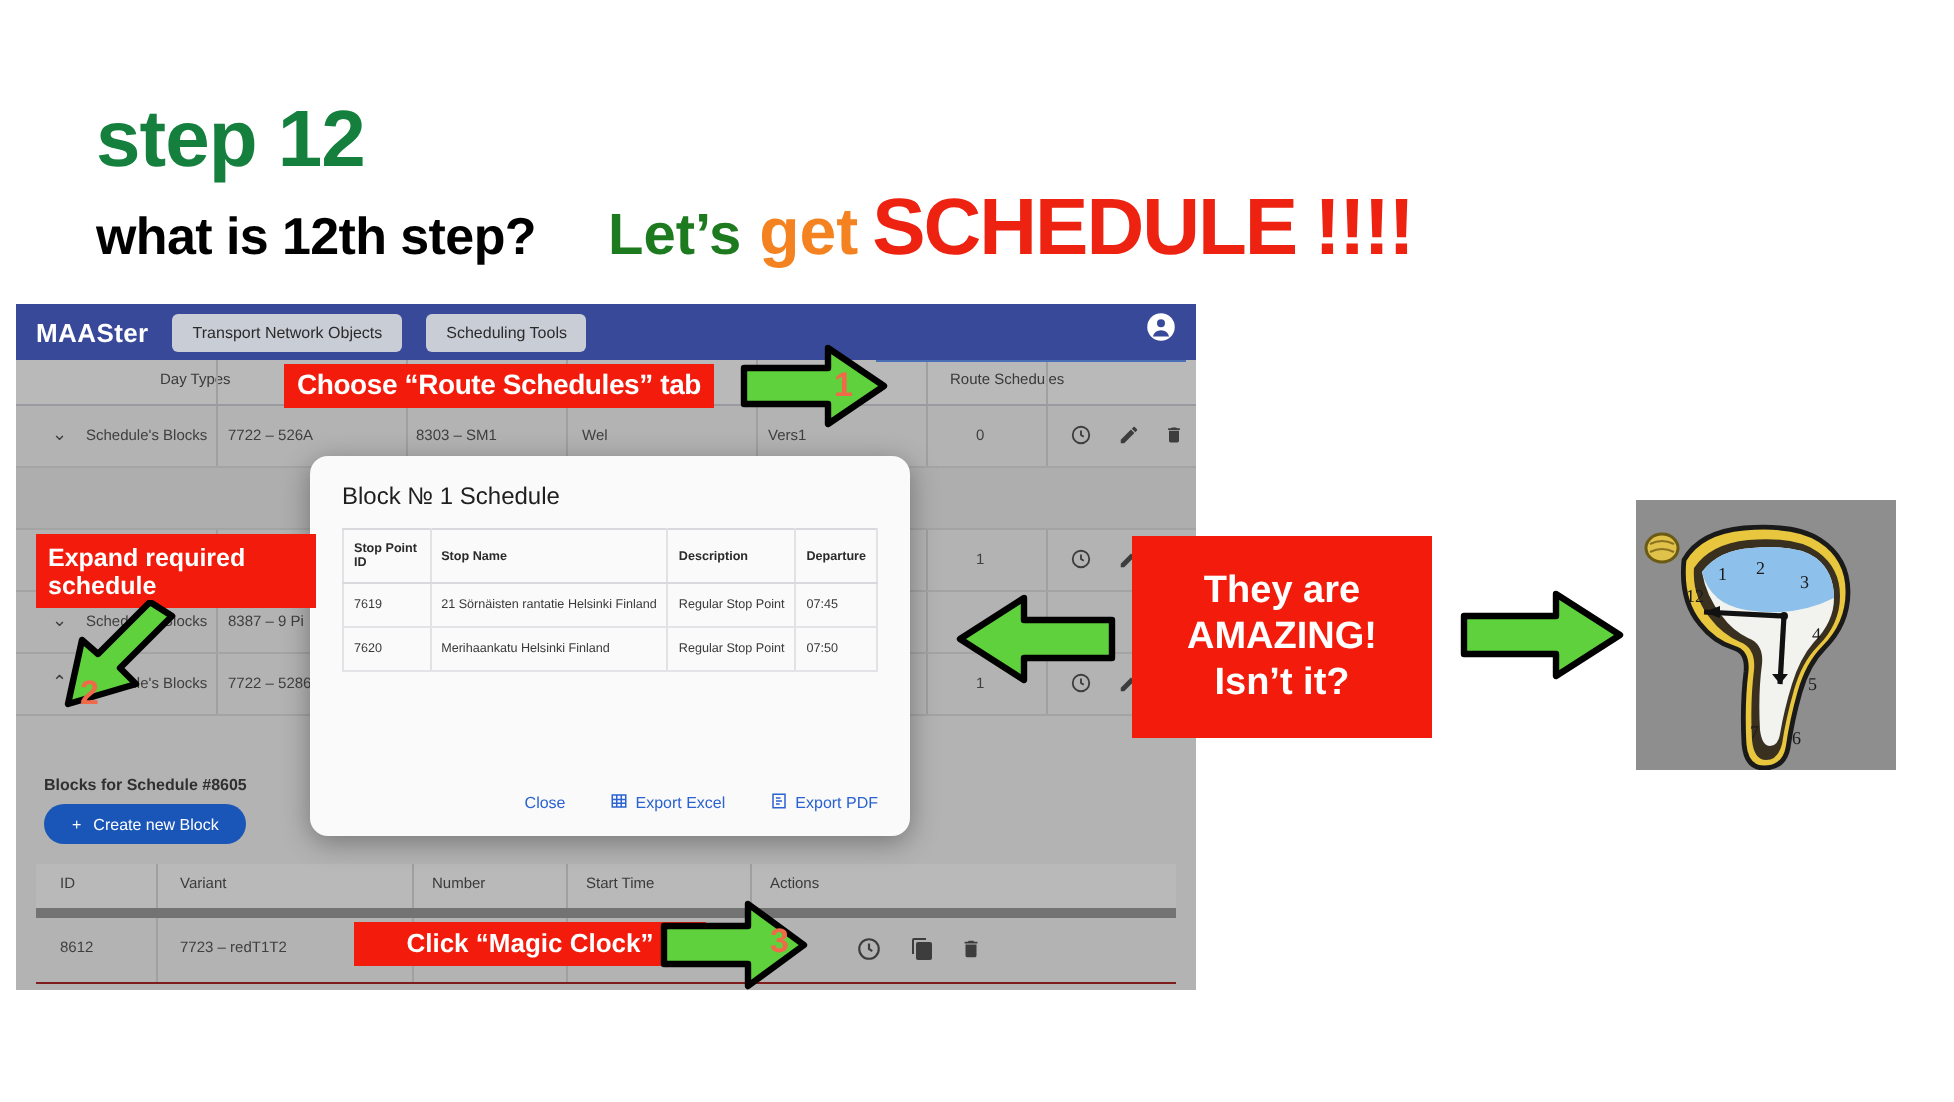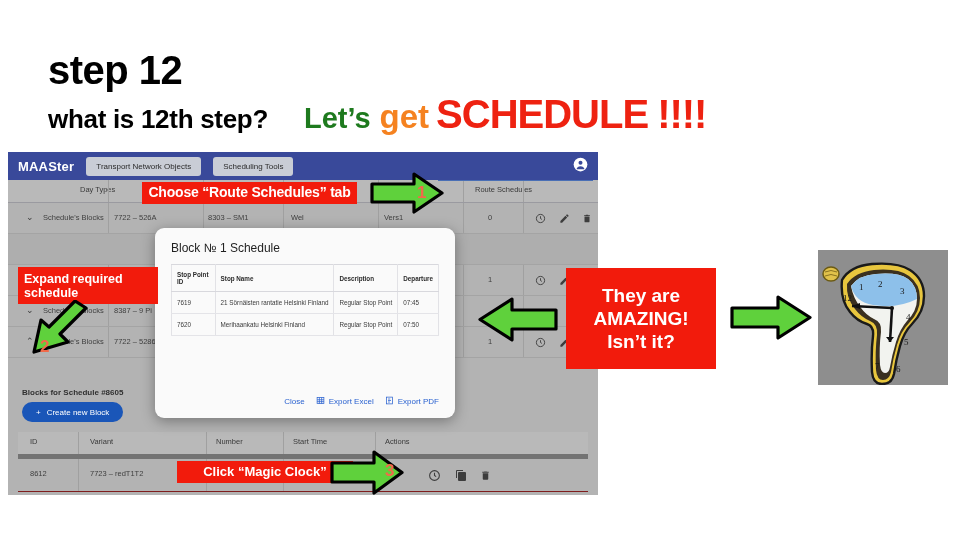--- a/index.html
+++ b/index.html
@@ -7,21 +7,21 @@
     width:977px;height:551px;
     background:#ffffff;
     font-family:"Liberation Sans", sans-serif;
     overflow:hidden;
     position:relative;
   }
 
   
   #slide-title{
     position:absolute;left:48px;top:50px;
-    font-size:40px;font-weight:bold;color:#000000;
+    font-size:40px;font-weight:bold;color:#15803d;
     letter-spacing:-0.5px;line-height:1;
   }
   #slide-subtitle-row{
     position:absolute;left:48px;top:92px;
     display:flex;align-items:baseline;white-space:nowrap;
   }
   #slide-subtitle{
     font-size:26px;font-weight:bold;color:#000;letter-spacing:-0.3px;
   }
   .tag-lets{font-size:29px;font-weight:bold;color:#1e7a1e;margin-left:36px;}
@@ -114,21 +114,21 @@
     font-size:6.3px;color:#2b2b2b;text-align:left;font-weight:bold;
     padding:6px 5px;border-bottom:1px solid #d8d8dd;border-right:1px solid #e2e2e6;
   }
   #modal-table td{
     font-size:6.3px;color:#3a3a3a;padding:7px 5px;
     border-bottom:1px solid #e4e4e8;border-right:1px solid #e2e2e6;white-space:nowrap;
   }
   #modal-table th:first-child,#modal-table td:first-child{border-left:1px solid #e2e2e6;}
   #modal-table tr:first-child th{border-top:1px solid #d8d8dd;}
   #modal-actions{
-    position:absolute;right:16px;bottom:11px;display:flex;align-items:center;gap:11px;
+    position:absolute;right:16px;bottom:11px;display:flex;align-items:center;gap:22px;
   }
   .m-act{color:#2a62d0;font-size:8px;display:flex;align-items:center;gap:4px;}
 
   
   #clock-photo{
     position:absolute;left:818px;top:250px;width:130px;height:135px;
     background:#8e8e8e;overflow:hidden;
   }
 </style>
 </head>

